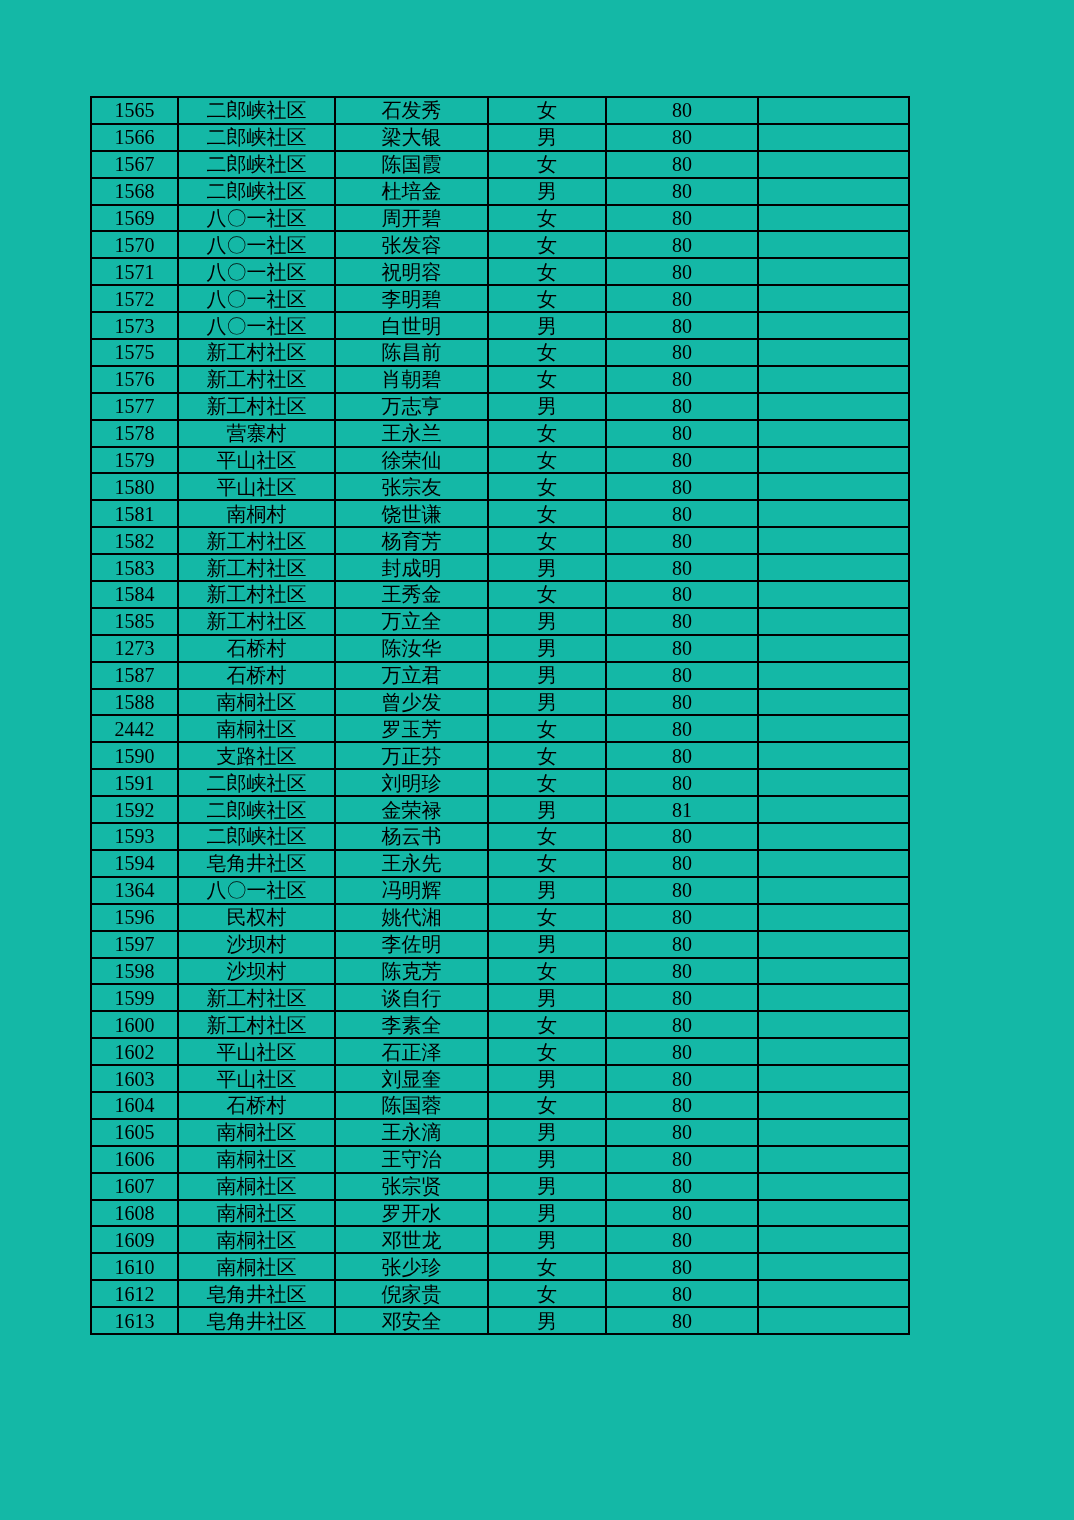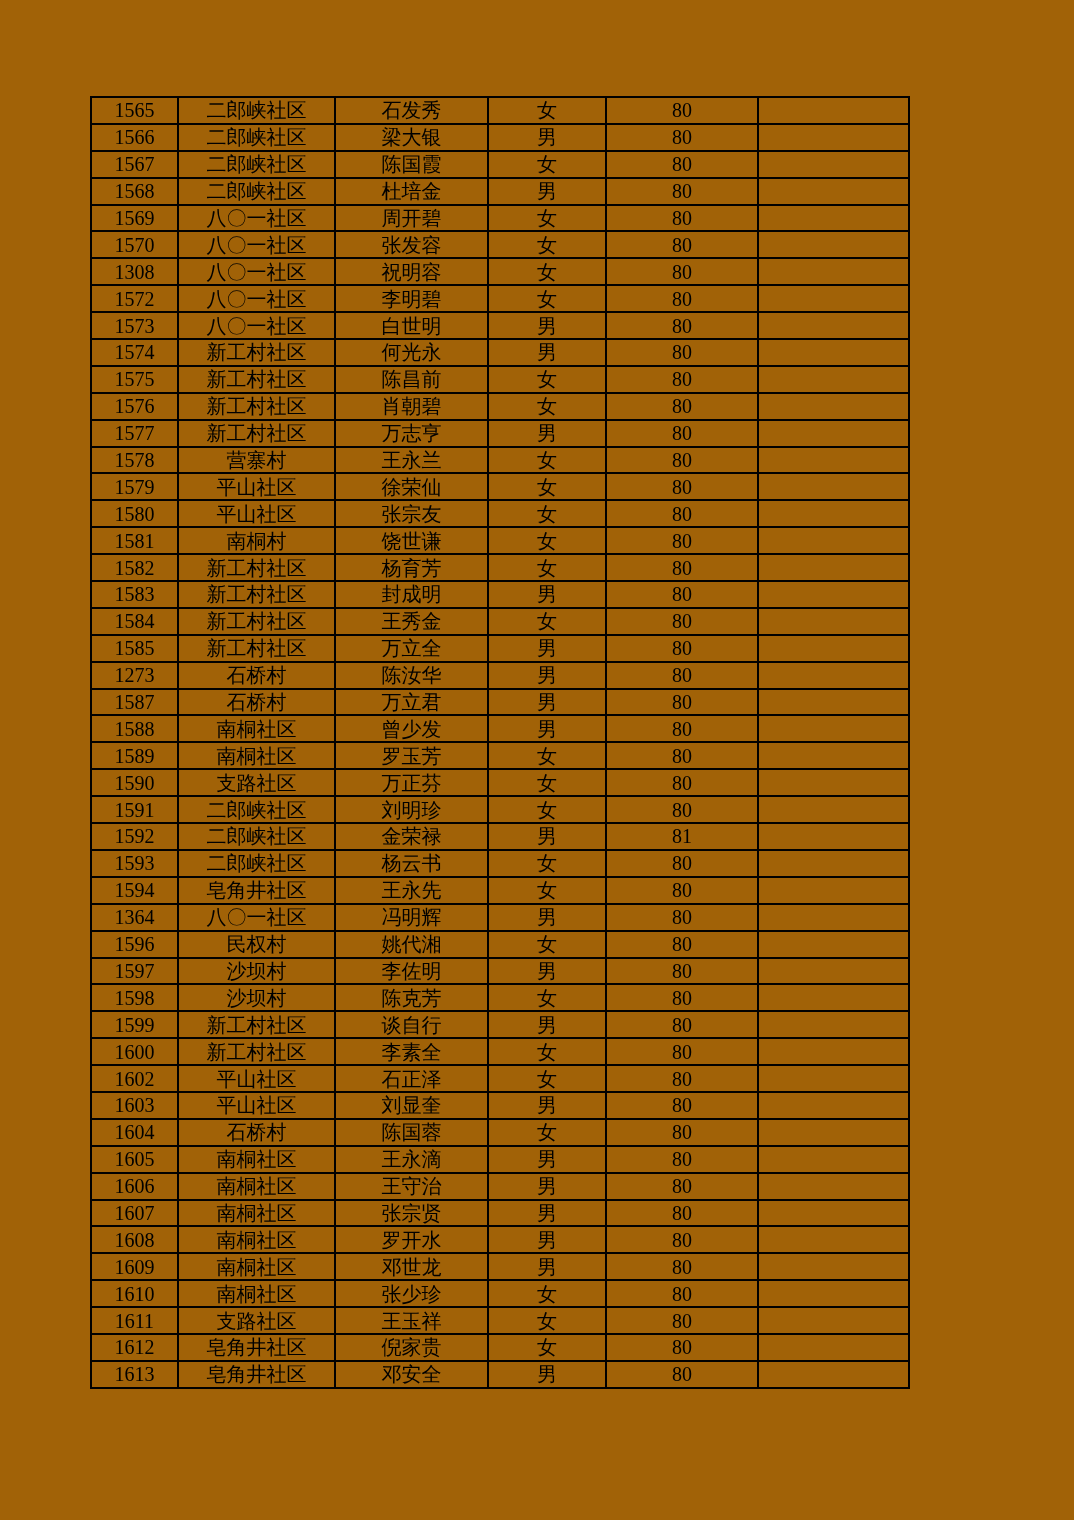--- a/index.html
+++ b/index.html
@@ -10,21 +10,21 @@
     width: 1074px;
     height: 1520px;
     background: #ffffff;
     position: relative;
     font-family: "Liberation Serif", "DejaVu Serif", serif;
   }
   .sheet {
     position: relative;
     width: 1074px;
     height: 1520px;
-    background: #a16207;
+    background: #14b8a6;
     overflow: hidden;
   }
   table.roster {
     position: absolute;
     left: 90px;
     top: 96px;
     width: 818px;
     border-collapse: collapse;
     table-layout: fixed;
   }
@@ -103,47 +103,39 @@
         </tr>
         <tr>
           <td>1570</td>
           <td>八〇一社区</td>
           <td>张发容</td>
           <td>女</td>
           <td>80</td>
           <td></td>
         </tr>
         <tr>
-          <td>1308</td>
+          <td>1571</td>
           <td>八〇一社区</td>
           <td>祝明容</td>
           <td>女</td>
           <td>80</td>
           <td></td>
         </tr>
         <tr>
           <td>1572</td>
           <td>八〇一社区</td>
           <td>李明碧</td>
           <td>女</td>
           <td>80</td>
           <td></td>
         </tr>
         <tr>
           <td>1573</td>
           <td>八〇一社区</td>
           <td>白世明</td>
-          <td>男</td>
-          <td>80</td>
-          <td></td>
-        </tr>
-        <tr>
-          <td>1574</td>
-          <td>新工村社区</td>
-          <td>何光永</td>
           <td>男</td>
           <td>80</td>
           <td></td>
         </tr>
         <tr>
           <td>1575</td>
           <td>新工村社区</td>
           <td>陈昌前</td>
           <td>女</td>
           <td>80</td>
@@ -247,21 +239,21 @@
         </tr>
         <tr>
           <td>1588</td>
           <td>南桐社区</td>
           <td>曾少发</td>
           <td>男</td>
           <td>80</td>
           <td></td>
         </tr>
         <tr>
-          <td>1589</td>
+          <td>2442</td>
           <td>南桐社区</td>
           <td>罗玉芳</td>
           <td>女</td>
           <td>80</td>
           <td></td>
         </tr>
         <tr>
           <td>1590</td>
           <td>支路社区</td>
           <td>万正芬</td>
@@ -410,28 +402,20 @@
           <td>南桐社区</td>
           <td>邓世龙</td>
           <td>男</td>
           <td>80</td>
           <td></td>
         </tr>
         <tr>
           <td>1610</td>
           <td>南桐社区</td>
           <td>张少珍</td>
-          <td>女</td>
-          <td>80</td>
-          <td></td>
-        </tr>
-        <tr>
-          <td>1611</td>
-          <td>支路社区</td>
-          <td>王玉祥</td>
           <td>女</td>
           <td>80</td>
           <td></td>
         </tr>
         <tr>
           <td>1612</td>
           <td>皂角井社区</td>
           <td>倪家贵</td>
           <td>女</td>
           <td>80</td>

